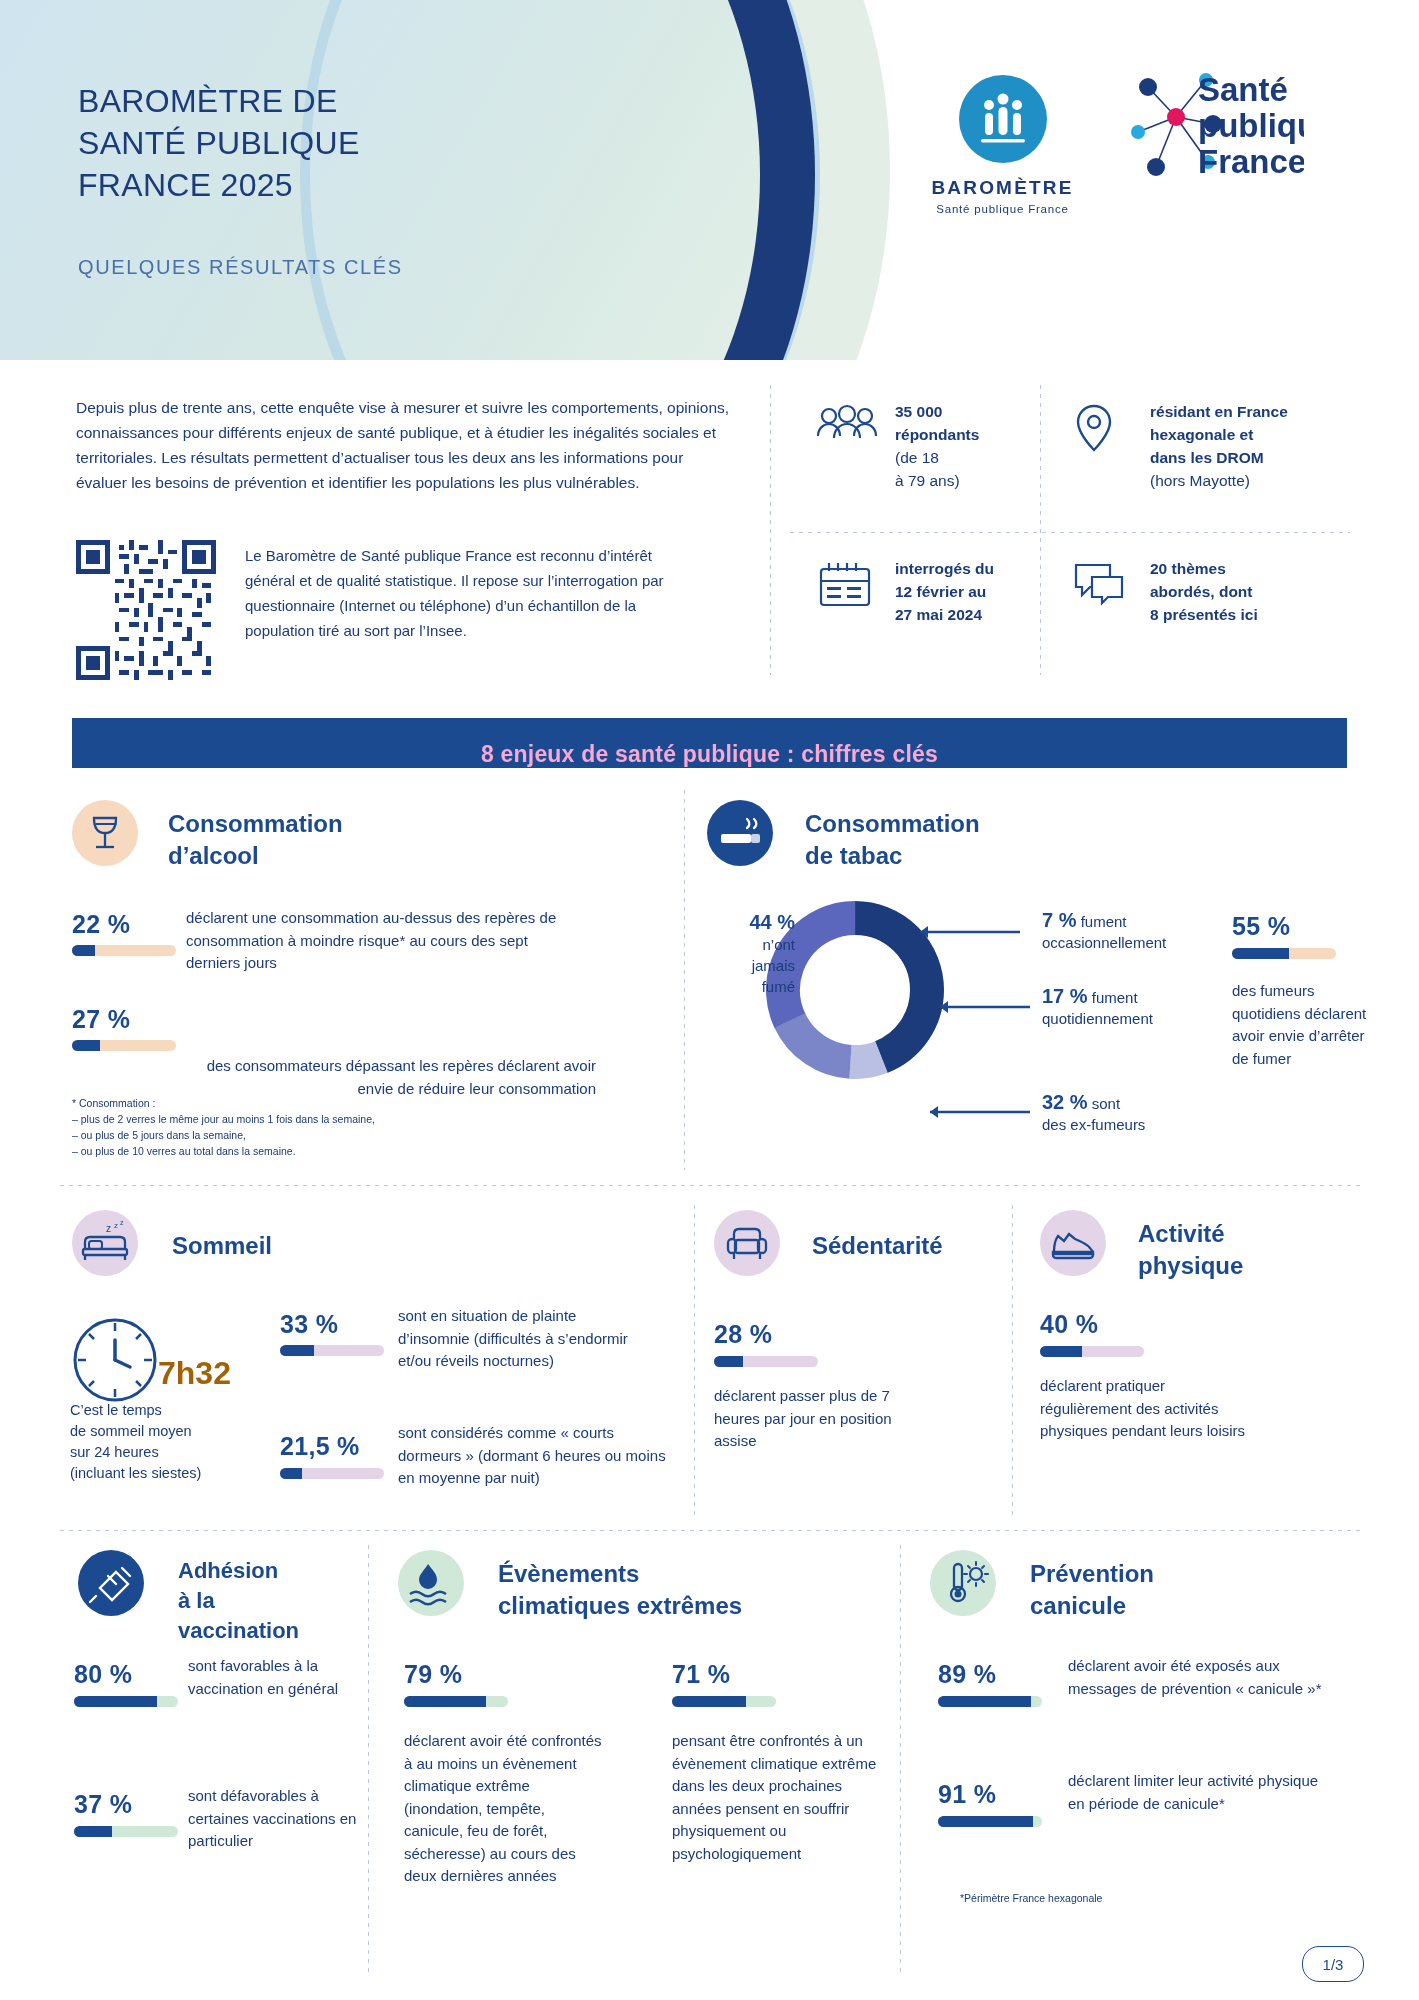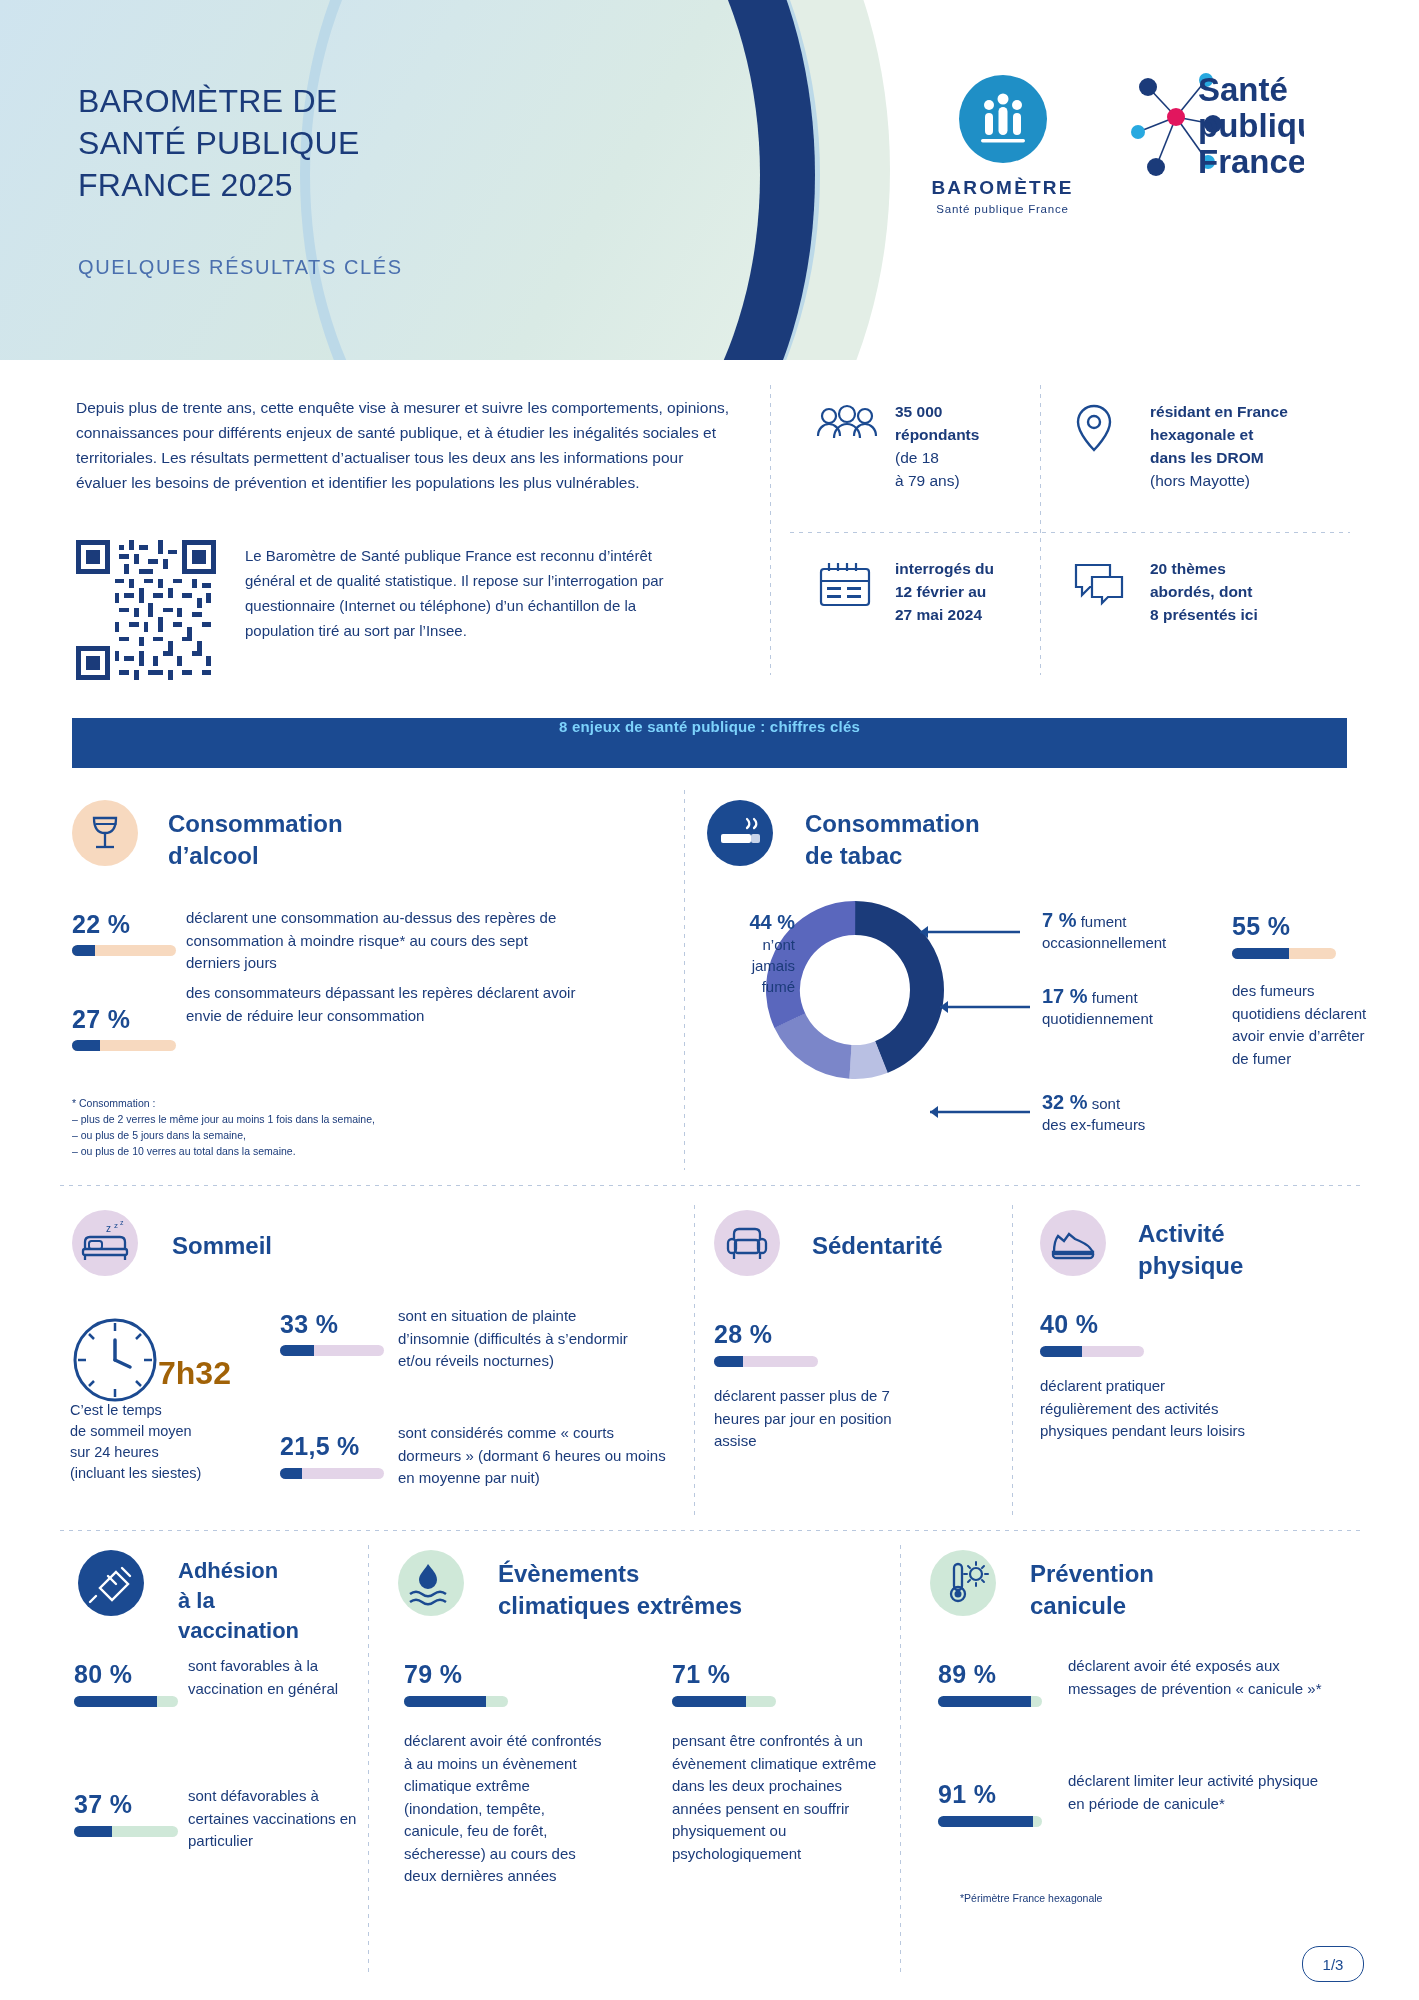--- a/index.html
+++ b/index.html
@@ -51,21 +51,21 @@
         background:repeating-linear-gradient(to right,#b9c8de 0 4px,transparent 4px 9px);}
   .vdiv2{position:absolute;left:1040px;top:385px;width:1px;height:290px;
         background:repeating-linear-gradient(to bottom,#b9c8de 0 4px,transparent 4px 9px);}
 
   .fact{position:absolute;font-size:15.5px;line-height:23px;color:#1b3b7a;}
   .fact b{font-weight:700;}
   .fact .ficon{position:absolute;left:-80px;top:2px;width:64px;height:58px;}
 
   
   .banner{position:absolute;left:72px;top:718px;width:1275px;height:50px;background:#1b4a91;
-    color:#7dd3fc;display:flex;align-items:flex-start;justify-content:center;font-size:15px;font-weight:700;letter-spacing:.2px;}
+    color:#f9a8d4;display:flex;align-items:flex-end;justify-content:center;font-size:23px;font-weight:700;letter-spacing:.2px;}
 
   
   .sect-title{position:absolute;font-size:24px;font-weight:700;line-height:32px;color:#1b4a91;}
   .ico{position:absolute;width:66px;height:66px;border-radius:50%;}
   .pct{position:absolute;font-size:25px;font-weight:700;color:#1b4a91;letter-spacing:.3px;}
   .desc{position:absolute;font-size:15px;line-height:22.5px;color:#1b3b7a;}
   .bar{position:absolute;height:11px;border-radius:6px;overflow:hidden;}
   .bar i{display:block;height:100%;float:left;}
 
   .sep-h{position:absolute;height:1px;background:repeating-linear-gradient(to right,#b9c8de 0 4px,transparent 4px 9px);}
@@ -315,21 +315,21 @@
   <div class="pct" style="left:72px;top:910px;">22 %</div>
   <div class="bar" style="left:72px;top:945px;width:104px;background:#f7d9bf;">
       <i style="width:22%;background:#1b4a91;"></i>
     </div>
   <div class="desc" style="left:186px;top:907px;width:400px;">déclarent une consommation au-dessus des repères de consommation à moindre risque* au cours des sept derniers jours</div>
 
   <div class="pct" style="left:72px;top:1005px;">27 %</div>
   <div class="bar" style="left:72px;top:1040px;width:104px;background:#f7d9bf;">
       <i style="width:27%;background:#1b4a91;"></i>
     </div>
-  <div class="desc" style="left:186px;top:982px;width:410px;">des consommateurs dépassant les repères déclarent avoir envie de réduire leur consommation</div>
+  <div class="desc" style="left:186px;top:1055px;width:410px;text-align:right;">des consommateurs dépassant les repères déclarent avoir envie de réduire leur consommation</div>
 
   <div class="footnote" style="left:72px;top:1095px;width:420px;white-space:pre-line;">* Consommation :
 – plus de 2 verres le même jour au moins 1 fois dans la semaine,
 – ou plus de 5 jours dans la semaine,
 – ou plus de 10 verres au total dans la semaine.</div>
 
   <div class="sep-v" style="left:684px;top:790px;height:380px;"></div>
 
   <div class="ico" style="left:707px;top:800px;background:#1b4a91;">
     <svg width="66" height="66" viewBox="0 0 66 66">

